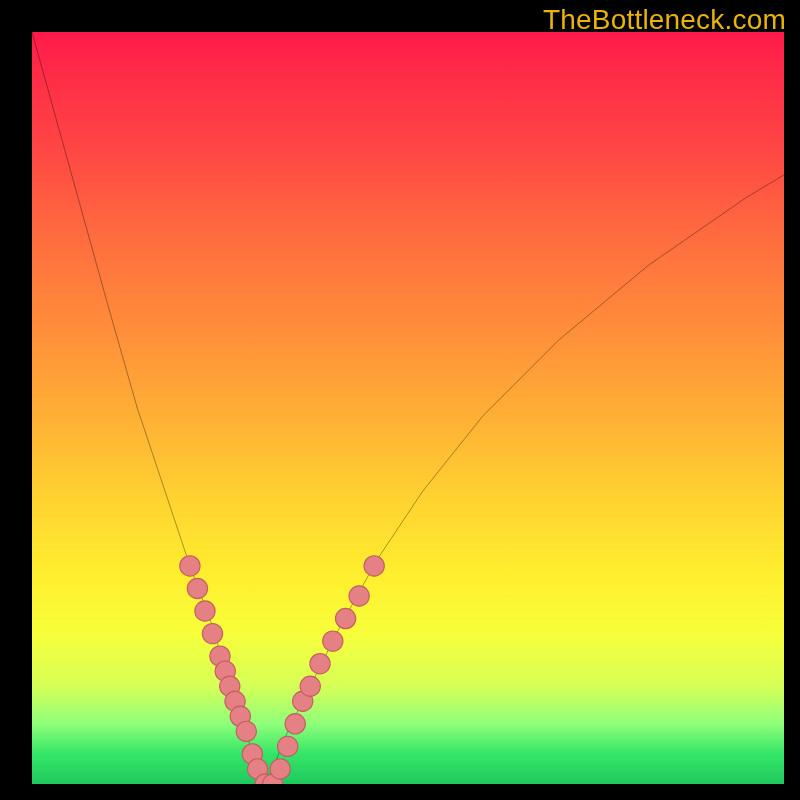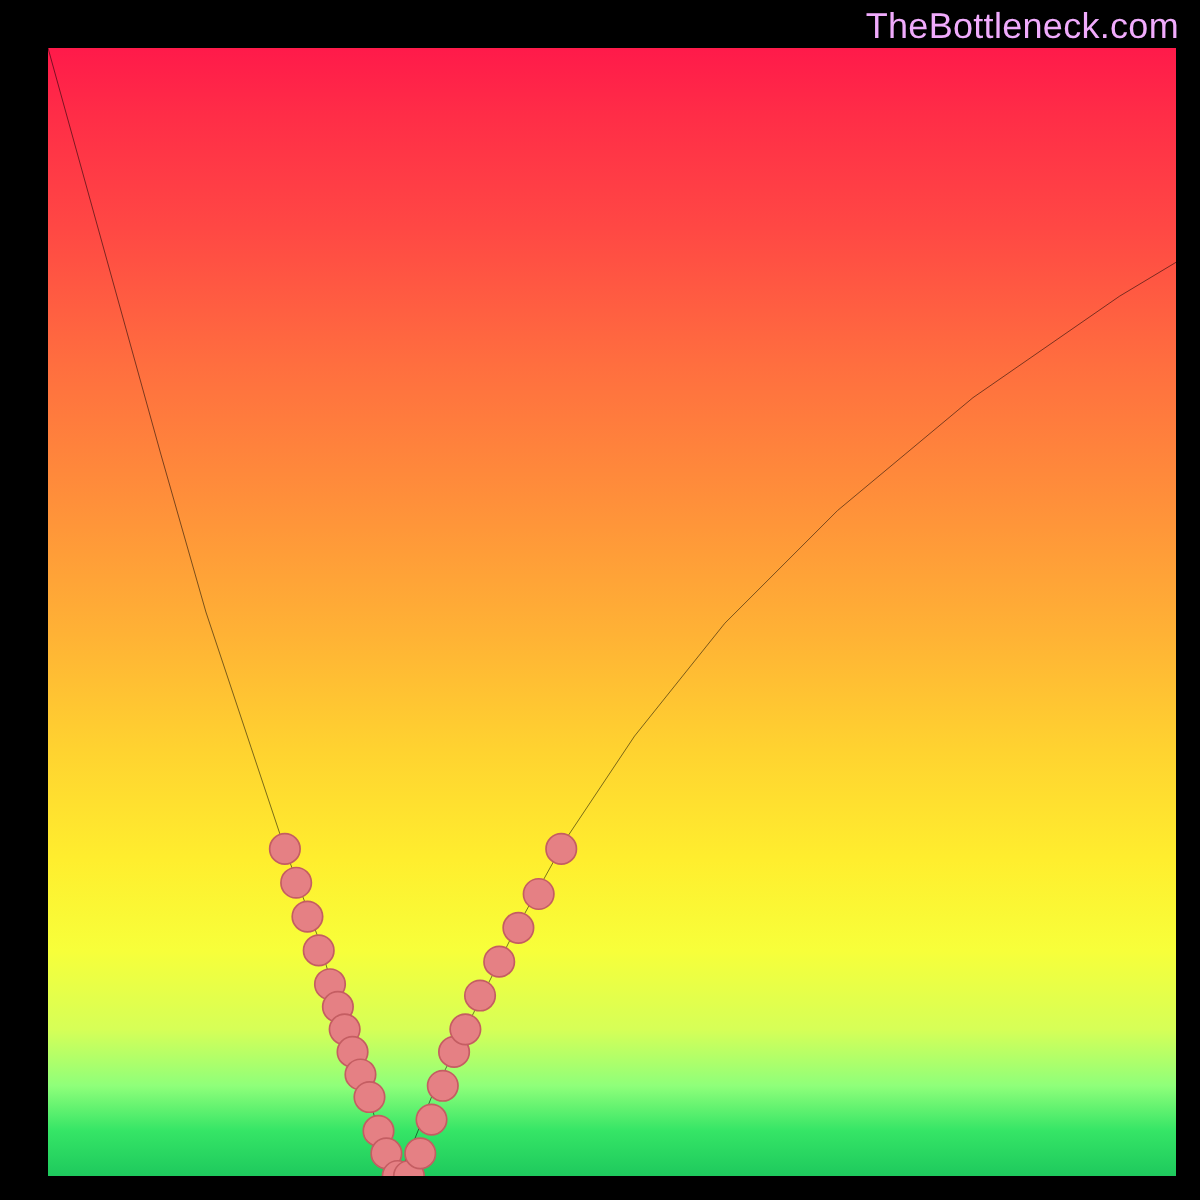--- a/index.html
+++ b/index.html
@@ -38,23 +38,23 @@
       #d6ff57 87%,
       #8fff7a 92%,
       #35e566 96%,
       #1ec95d 100%
     );
   }
   .watermark {
     position: absolute;
     top: 4px;
     right: 14px;
-    font-size: 24px;
+    font-size: 28px;
     font-weight: 500;
-    color: #f0abfc;
+    color: #eab308;
     letter-spacing: 0.2px;
     user-select: none;
   }
   svg.curve {
     position: absolute;
     left: 0;
     top: 0;
     width: 752px;
     height: 752px;
   }

